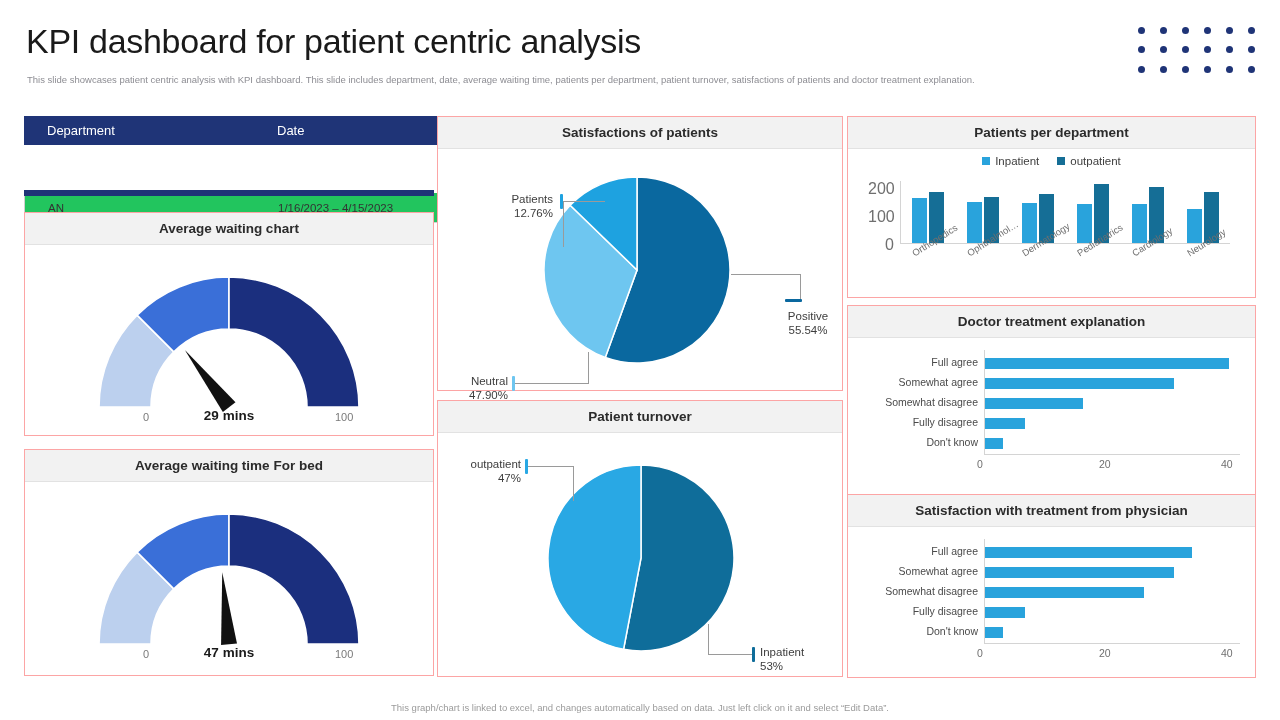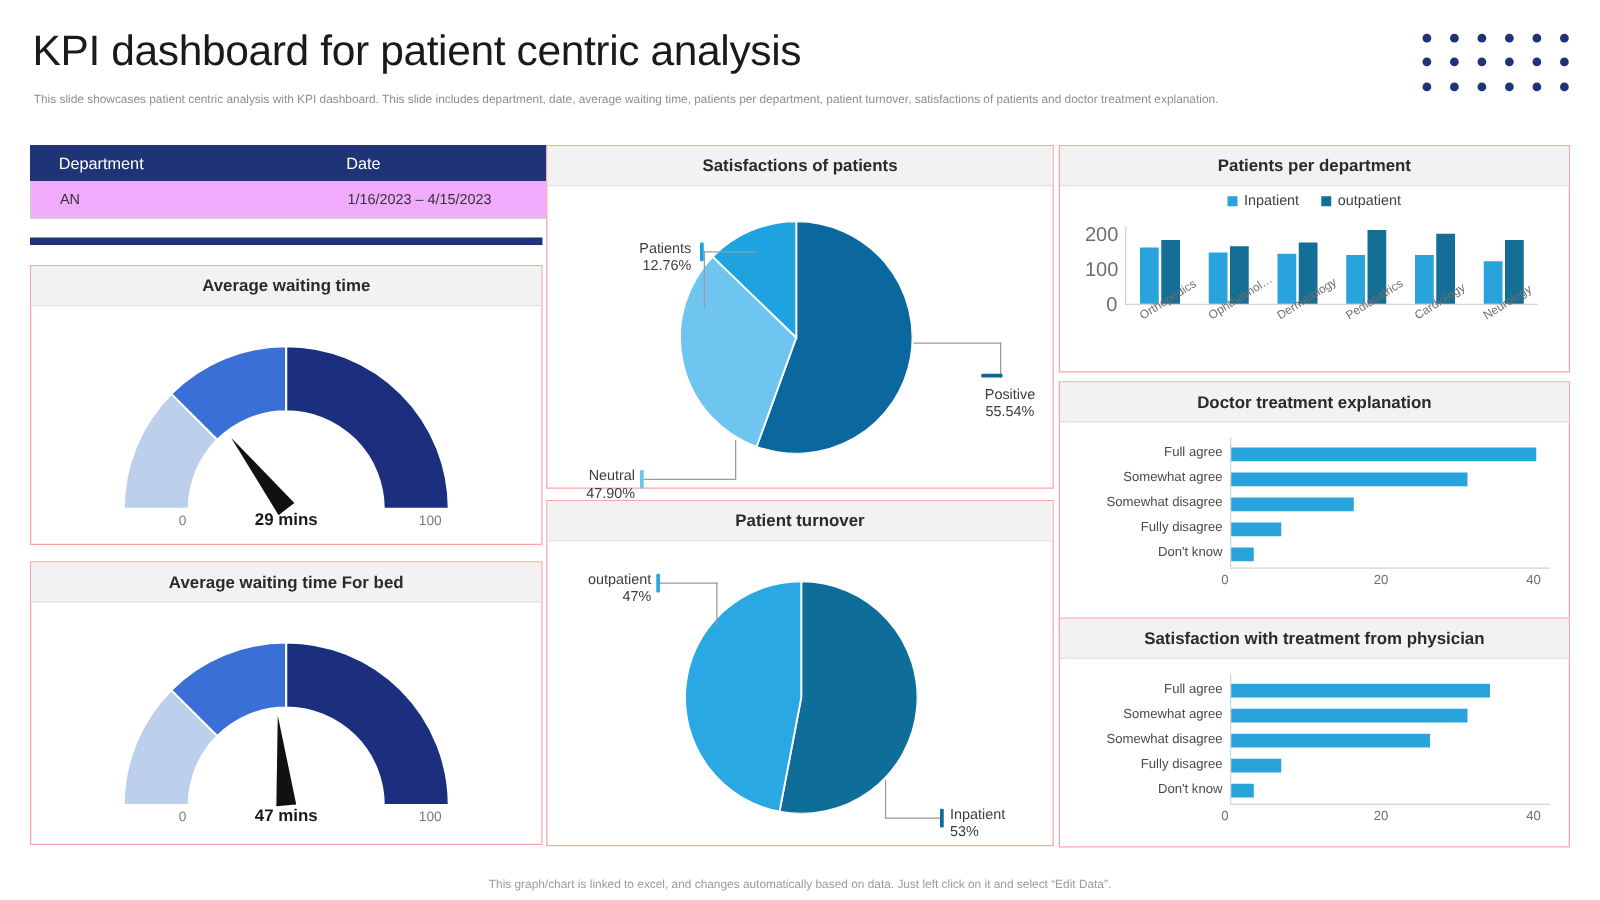--- a/index.html
+++ b/index.html
@@ -14,21 +14,21 @@
   
   .card{position:absolute;background:#fff;border:1px solid #fca5a5;box-sizing:border-box;}
   .card-hd{height:31px;background:#f2f2f2;border-bottom:1px solid #e2e2e2;display:flex;align-items:center;justify-content:center;}
   .card-hd span{font-size:13.5px;font-weight:bold;color:#2b2b2b;}
   .card-body{position:relative;width:100%;}
 
   
   #dept-table{left:24px;top:116px;width:488px;height:61px;border:none;}
   .tbl-head{display:flex;height:29px;background:#1f3477;align-items:center;}
   .tbl-head div{font-size:13px;color:#fff;}
-  .tbl-row{display:flex;height:30px;border:1px solid #cfcfcf;border-top:none;background:#f0abfc;align-items:center;box-sizing:border-box;}
+  .tbl-row{display:flex;height:30px;border:1px solid #cfcfcf;border-top:none;background:#22c55e;align-items:center;box-sizing:border-box;margin-top:48px;}
   .tbl-row div{font-size:11.5px;color:#333;}
   .c1{width:195px;padding-left:23px;box-sizing:border-box;}
   .c2{flex:1;padding-left:58px;box-sizing:border-box;}
   #dept-rule{position:absolute;left:24px;top:190px;width:410px;height:6px;background:#1f3477;}
 
   
   #gauge1{left:24px;top:212px;width:410px;height:224px;}
   #gauge2{left:24px;top:449px;width:410px;height:227px;}
   .gauge-wrap{position:relative;width:100%;height:calc(100% - 31px);}
   .gauge-svg{position:absolute;left:50%;transform:translateX(-50%);top:14px;}
@@ -100,21 +100,21 @@
   </div>
   <div class="tbl-row">
     <div class="c1">AN</div>
     <div class="c2">1/16/2023 – 4/15/2023</div>
   </div>
 </div>
 <div id="dept-rule"></div>
 
 <div class="card" id="gauge1">
   <div class="card-hd">
-    <span>Average waiting time</span>
+    <span>Average waiting chart</span>
   </div>
   <div class="gauge-wrap">
     <div class="gauge-svg"><svg width="280" height="160" viewBox="0 0 280 160">
           <path d="M10,148.00000000000003 A130,130 0 0 1 48.076118445748804,56.07611844574883 L84.84567106744927,92.8456710674493 A78,78 0 0 0 62,148 Z" fill="#bcd0ee" stroke="#ffffff" stroke-width="1.6"></path>
           <path d="M48.076118445748804,56.07611844574883 A130,130 0 0 1 139.99999999999997,18 L139.99999999999997,70 A78,78 0 0 0 84.84567106744927,92.8456710674493 Z" fill="#3a6fd8" stroke="#ffffff" stroke-width="1.6"></path>
           <path d="M139.99999999999997,18 A130,130 0 0 1 270,147.99999999999997 L218,147.99999999999997 A78,78 0 0 0 139.99999999999997,70 Z" fill="#1b2f7e" stroke="#ffffff" stroke-width="1.6"></path>
           <polygon points="95.8706921369857,91.10883910895029 146.4885105519146,143.32033860010227 133.8537318112518,153.12087759587965" fill="#111111"></polygon>
         </svg></div>
     <div class="g-min" style="left:118px;top:166px;">0</div>
     <div class="g-max" style="left:310px;top:166px;">100</div>

